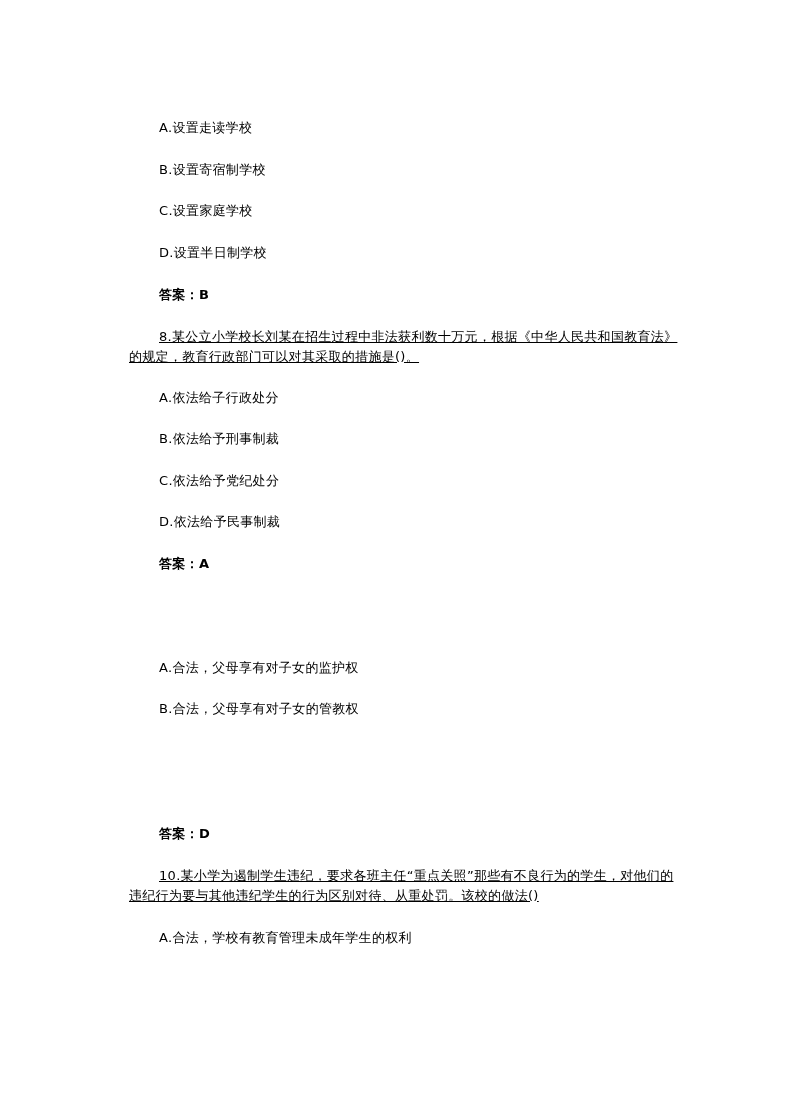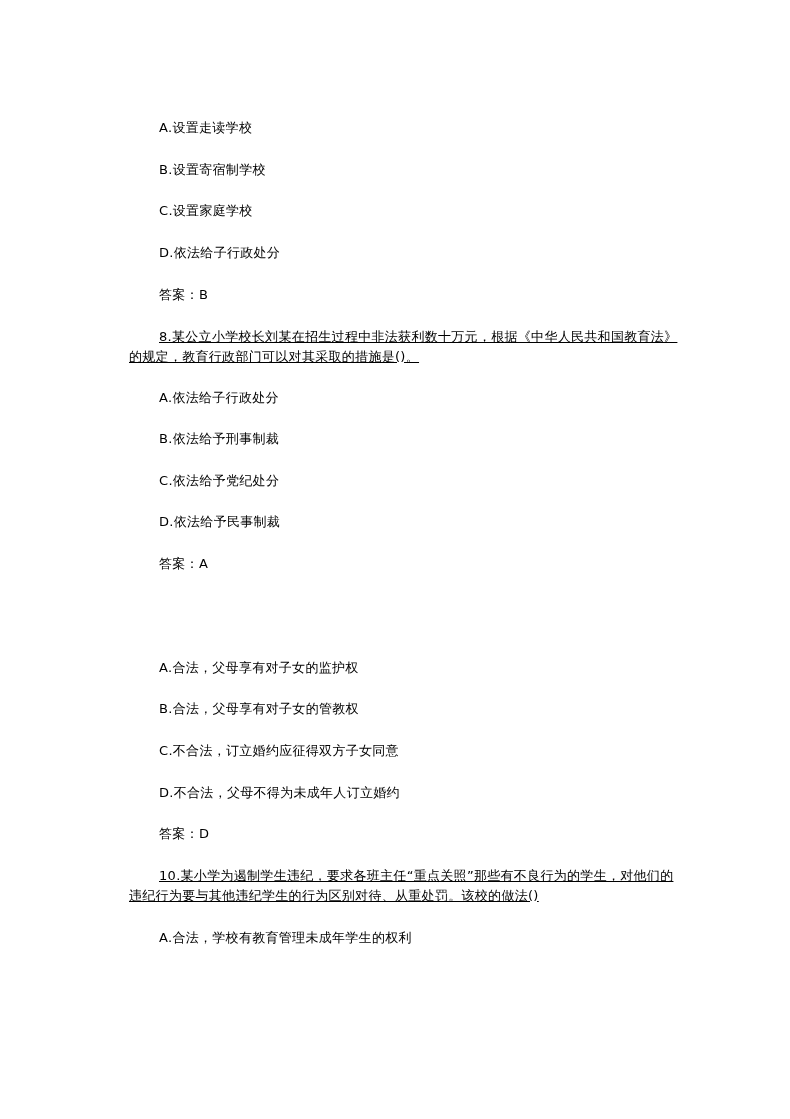--- a/index.html
+++ b/index.html
@@ -7,41 +7,39 @@
     width: 790px; height: 1119px; position: relative; overflow: hidden;
     font-family: "DejaVu Sans", "Liberation Sans", sans-serif;
     color: #000000;
   }
   .page { position: absolute; left: 12px; top: 0; width: 790px; height: 1001px; }
   .line {
     position: absolute; font-size: 13px; line-height: 20px; white-space: nowrap;
     letter-spacing: 0.3px;
   }
   .opt { left: 147px; }
-  .ans { left: 147px; }
+  .ans { left: 147px; font-weight: bold; }
   .q { left: 117px; width: 550px; white-space: normal; text-indent: 30px; text-decoration: underline; }
 </style>
 </head>
 <body>
 
 <div class="page">
   <div class="line opt" style="top:118px">A.设置走读学校</div>
   <div class="line opt" style="top:160px">B.设置寄宿制学校</div>
   <div class="line opt" style="top:201px">C.设置家庭学校</div>
-  <div class="line opt" style="top:243px">D.依法给子行政处分</div>
+  <div class="line opt" style="top:243px">D.设置半日制学校</div>
   <div class="line ans" style="top:285px">答案：B</div>
 
   <div class="line q" style="top:327px">8.某公立小学校长刘某在招生过程中非法获利数十万元，根据《中华人民共和国教育法》的规定，教育行政部门可以对其采取的措施是()。</div>
   <div class="line opt" style="top:388px">A.依法给子行政处分</div>
   <div class="line opt" style="top:429px">B.依法给予刑事制裁</div>
   <div class="line opt" style="top:471px">C.依法给予党纪处分</div>
   <div class="line opt" style="top:512px">D.依法给予民事制裁</div>
   <div class="line ans" style="top:554px">答案：A</div>
 
   <div class="line opt" style="top:658px">A.合法，父母享有对子女的监护权</div>
   <div class="line opt" style="top:699px">B.合法，父母享有对子女的管教权</div>
-  <div class="line opt" style="top:741px">C.不合法，订立婚约应征得双方子女同意</div>
-  <div class="line opt" style="top:783px">D.不合法，父母不得为未成年人订立婚约</div>
   <div class="line ans" style="top:824px">答案：D</div>
 
   <div class="line q" style="top:866px">10.某小学为遏制学生违纪，要求各班主任“重点关照”那些有不良行为的学生，对他们的违纪行为要与其他违纪学生的行为区别对待、从重处罚。该校的做法()</div>
   <div class="line opt" style="top:928px">A.合法，学校有教育管理未成年学生的权利</div>
 </div>
 
 </body></html>

